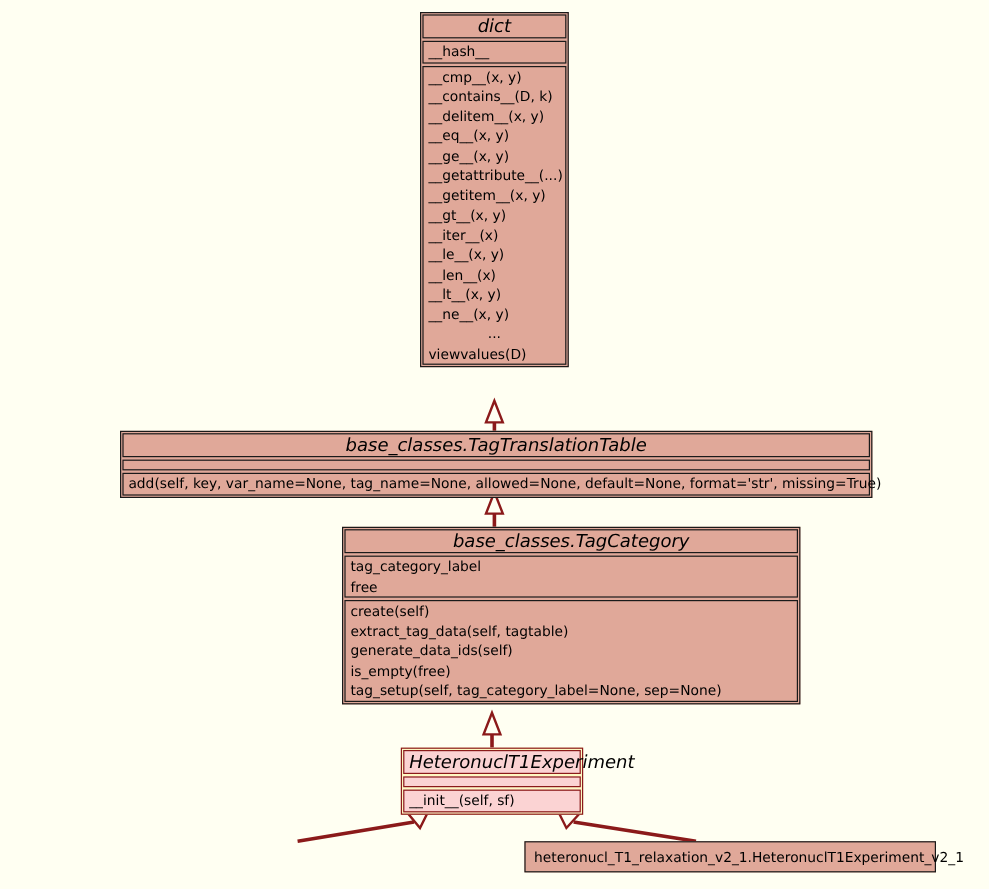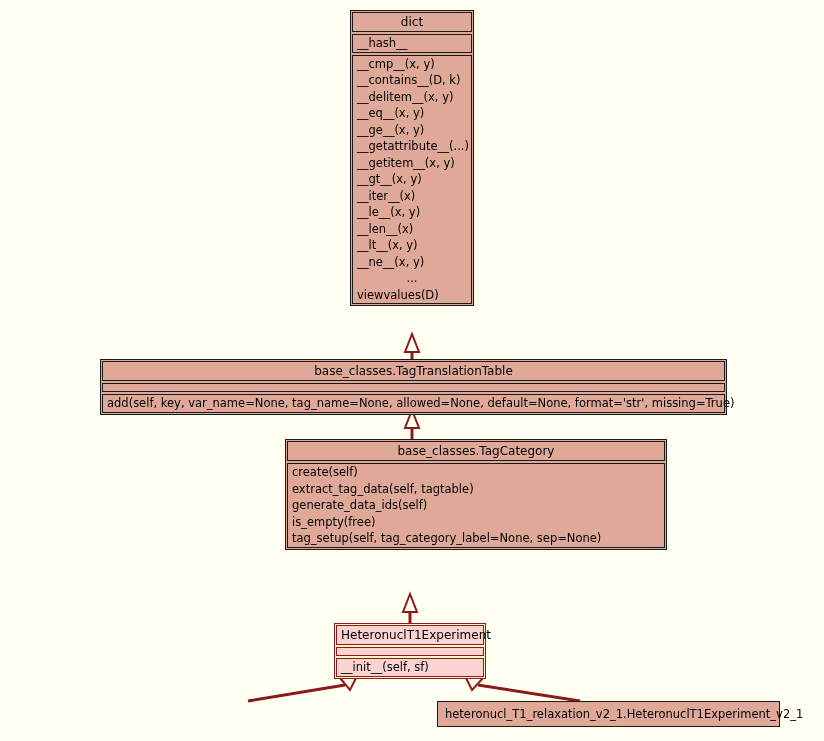--- a/index.html
+++ b/index.html
@@ -45,25 +45,26 @@
   }
   .uml-class.highlight .compartment {
     border: 1px solid #8b1a1a;
     background: #fbd3d3;
   }
   .compartment + .compartment {
     margin-top: 2px;
   }
   .cls-title {
     text-align: center;
-    font-size: 12px;
+    font-size: 15px;
     color: #000;
     line-height: 16px;
     padding: 1px 4px;
     white-space: nowrap;
+    font-style: italic;
   }
   .row {
     font-size: 11.5px;
     color: #000;
     line-height: 16.5px;
     padding: 0 0 0 4px;
     white-space: nowrap;
   }
   .row.center {
     text-align: center;
@@ -156,20 +157,24 @@
     <div class="compartment">
       <div class="row">add(self, key, var_name=None, tag_name=None, allowed=None, default=None, format='str', missing=True)</div>
     </div>
   </div>
 
   <div class="uml-class" id="cls-tagcat">
     <div class="compartment">
       <div class="cls-title">base_classes.TagCategory</div>
     </div>
     <div class="compartment">
+      <div class="row">tag_category_label</div>
+      <div class="row">free</div>
+    </div>
+    <div class="compartment">
       <div class="row">create(self)</div>
       <div class="row">extract_tag_data(self, tagtable)</div>
       <div class="row">generate_data_ids(self)</div>
       <div class="row">is_empty(free)</div>
       <div class="row">tag_setup(self, tag_category_label=None, sep=None)</div>
     </div>
   </div>
 
   <div class="uml-class highlight" id="cls-heteronucl">
     <div class="compartment">

